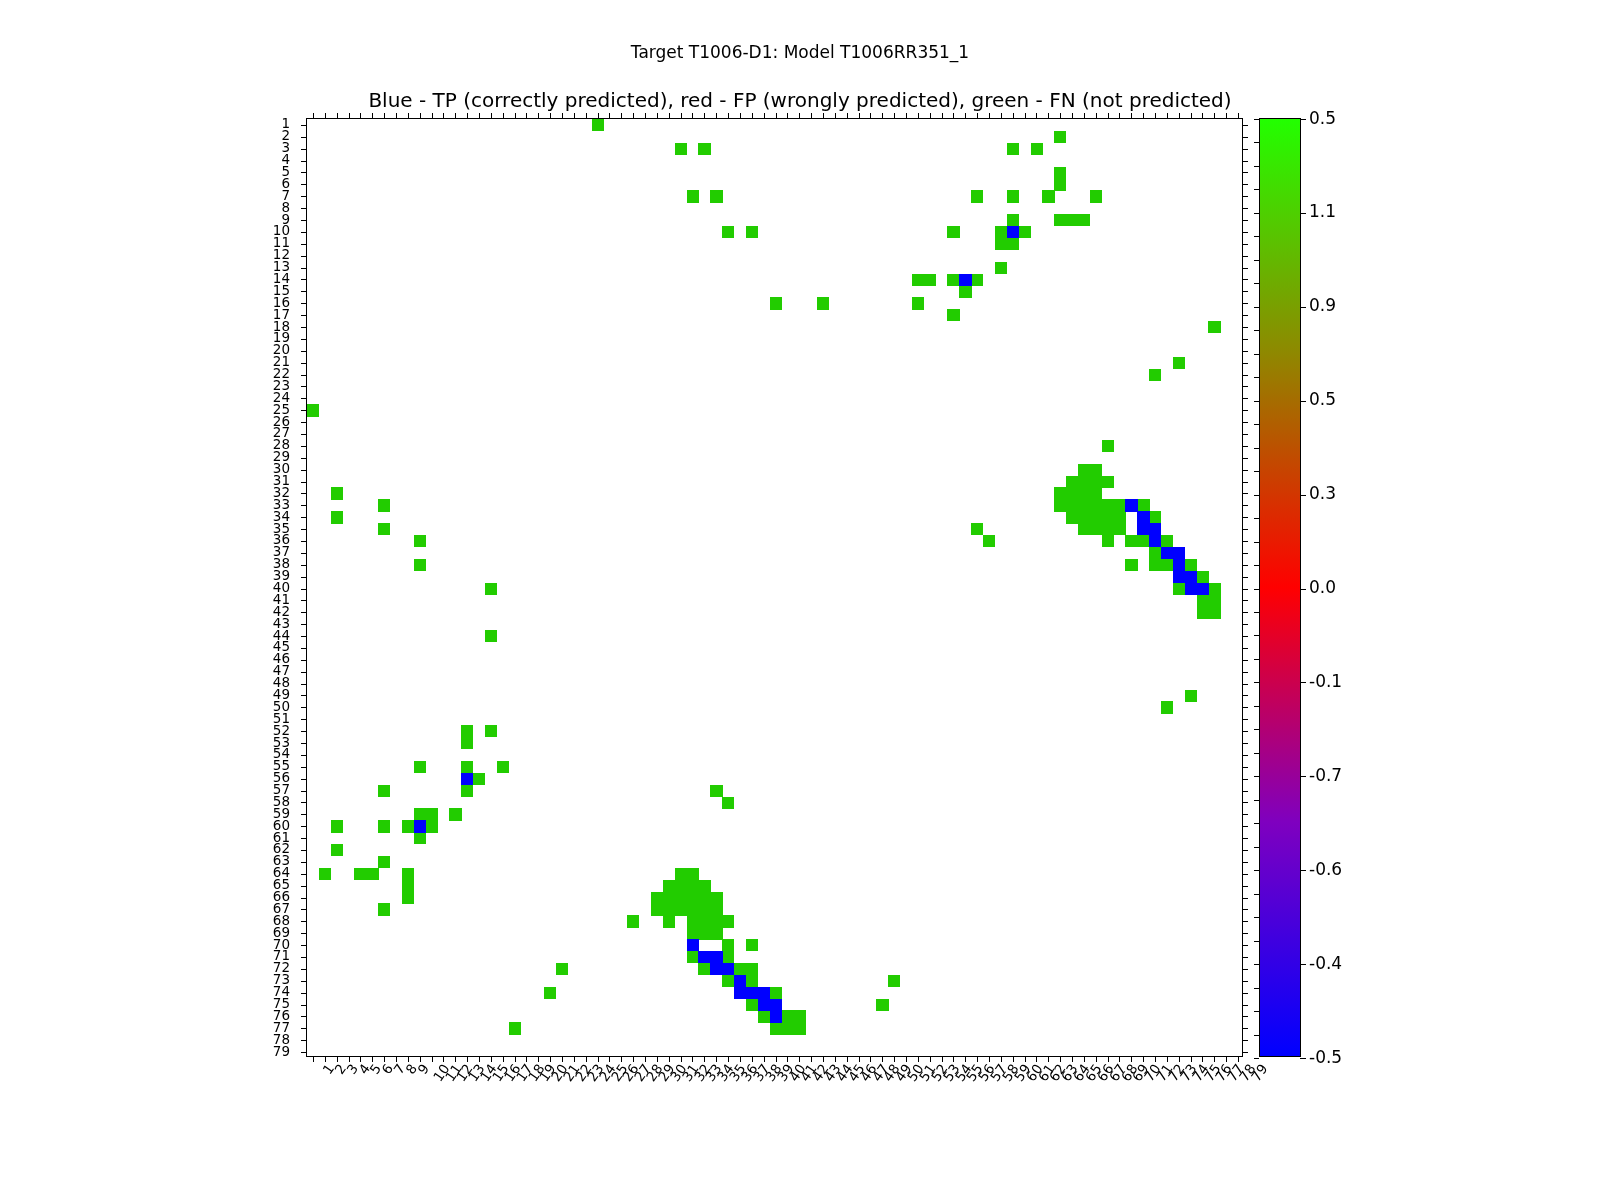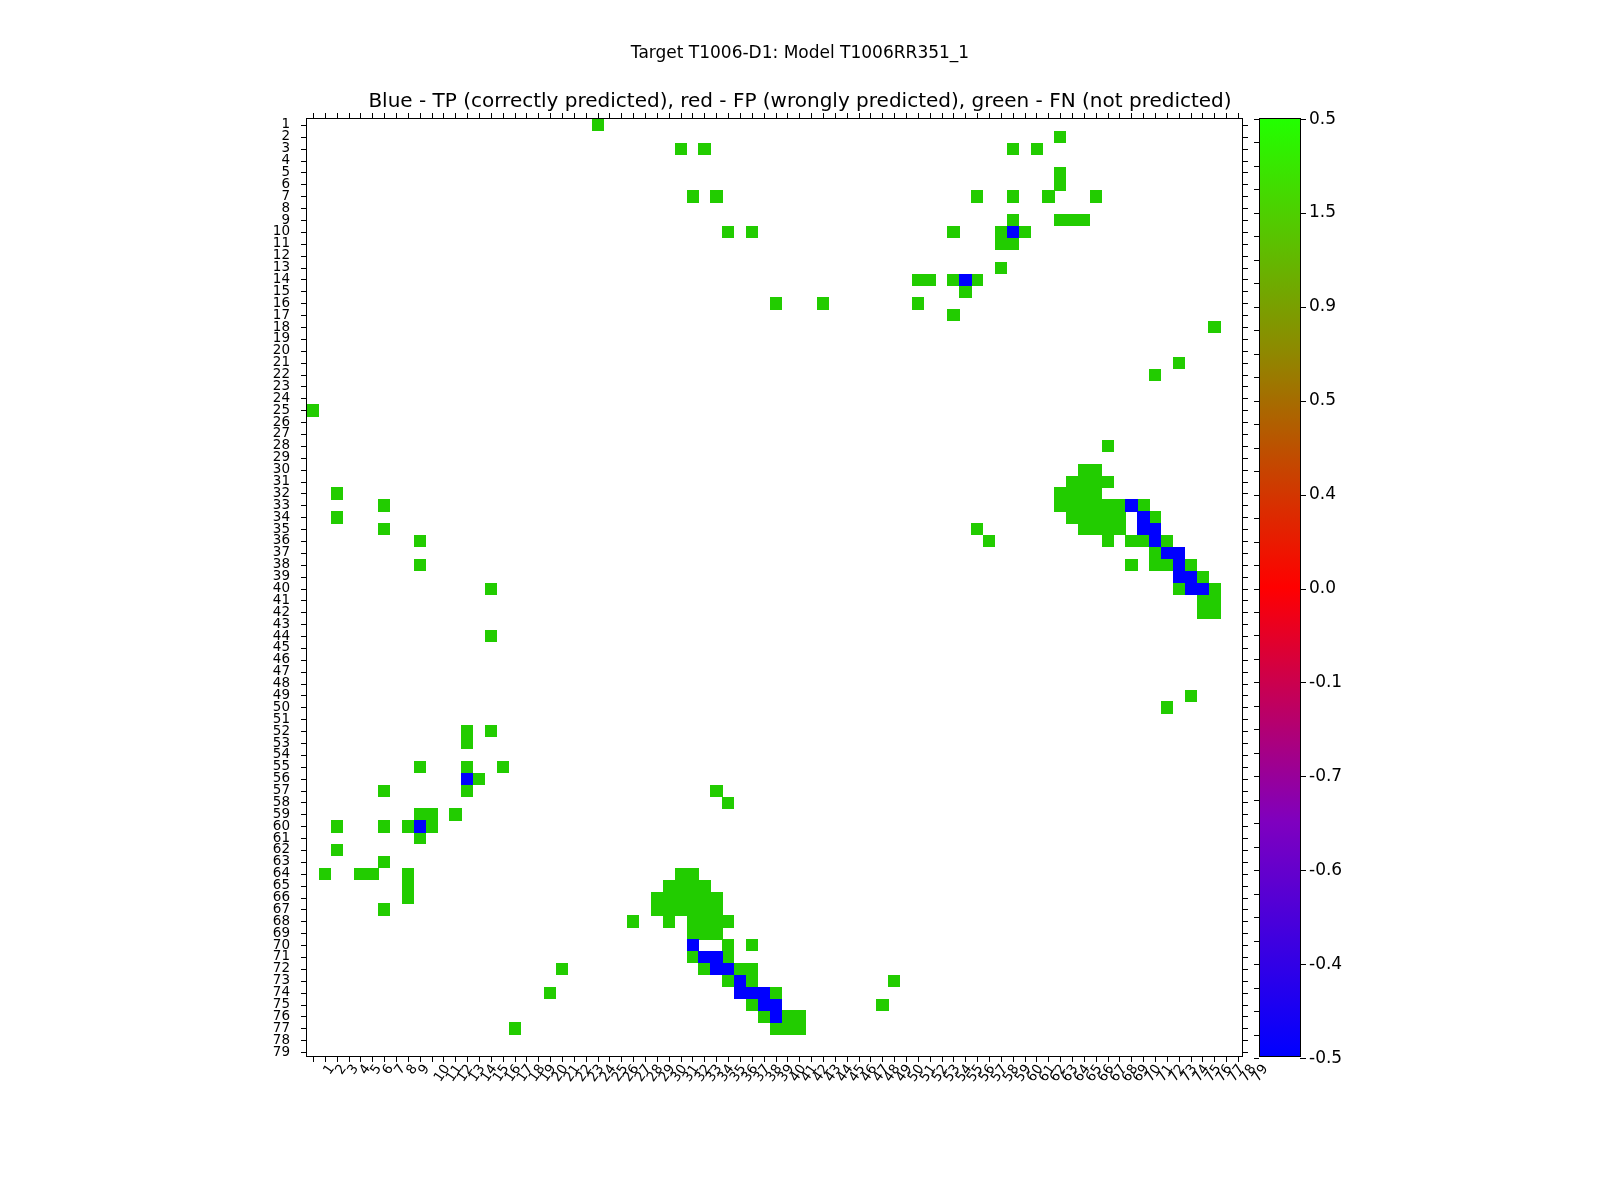--- a/index.html
+++ b/index.html
@@ -829,23 +829,23 @@
       <div class="cbminor" style="top: 140.85px;"></div>
       <div class="cbminor" style="top: 117.37px;"></div>
       <div class="cbminor" style="top: 93.9px;"></div>
       <div class="cbminor" style="top: 70.42px;"></div>
       <div class="cbminor" style="top: 46.95px;"></div>
       <div class="cbminor" style="top: 23.47px;"></div>
       <div class="cbminor" style="top: 0px;"></div>
     </div>
 
 <div class="cblab" style="top: 109.5px;">0.5</div>
-    <div class="cblab" style="top: 203.4px;">1.5</div>
+    <div class="cblab" style="top: 203.4px;">1.1</div>
     <div class="cblab" style="top: 297.3px;">0.9</div>
     <div class="cblab" style="top: 391.2px;">0.5</div>
-    <div class="cblab" style="top: 485.1px;">0.4</div>
+    <div class="cblab" style="top: 485.1px;">0.3</div>
     <div class="cblab" style="top: 579px;">0.0</div>
     <div class="cblab" style="top: 672.9px;">-0.1</div>
     <div class="cblab" style="top: 766.8px;">-0.7</div>
     <div class="cblab" style="top: 860.7px;">-0.6</div>
     <div class="cblab" style="top: 954.6px;">-0.4</div>
     <div class="cblab" style="top: 1048.5px;">-0.5</div>
   </div>
 
 </body></html>

